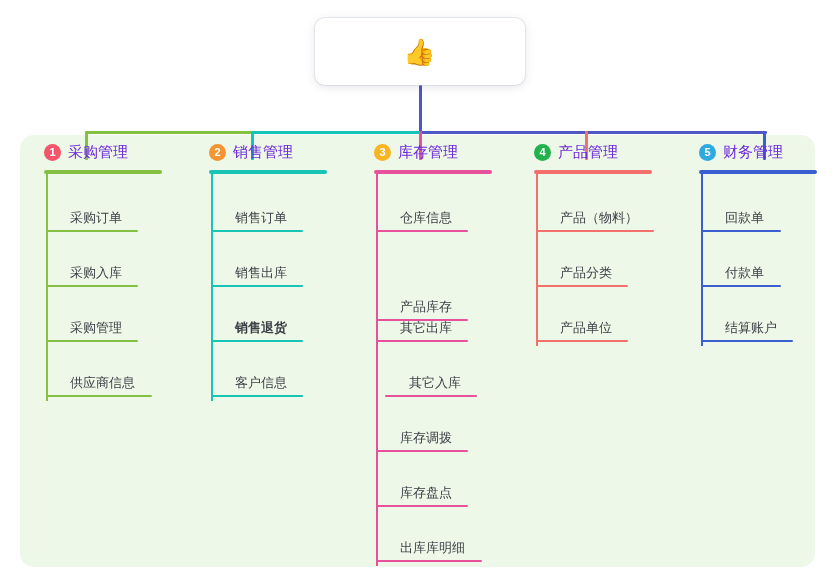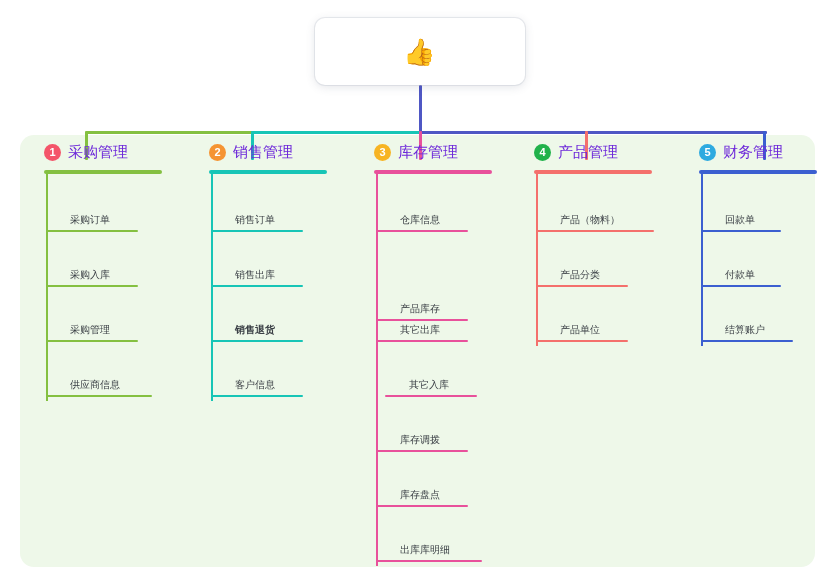--- a/index.html
+++ b/index.html
@@ -65,21 +65,21 @@
     position:absolute;left:0;top:27px;height:4px;border-radius:2px;
   }
   .spine{
     position:absolute;left:2px;top:31px;width:2px;
   }
 
   
   .leaf{position:absolute;}
   .leaf-label{
     position:absolute;left:26px;bottom:5px;
-    font-size:10px;color:#3a3f45;white-space:nowrap;
+    font-size:13px;color:#3a3f45;white-space:nowrap;
   }
   .leaf-rule{
     position:absolute;left:2px;bottom:0;height:2px;border-radius:1px;
   }
 </style>
 </head>
 <body>
 
 <div id="stage">
 

